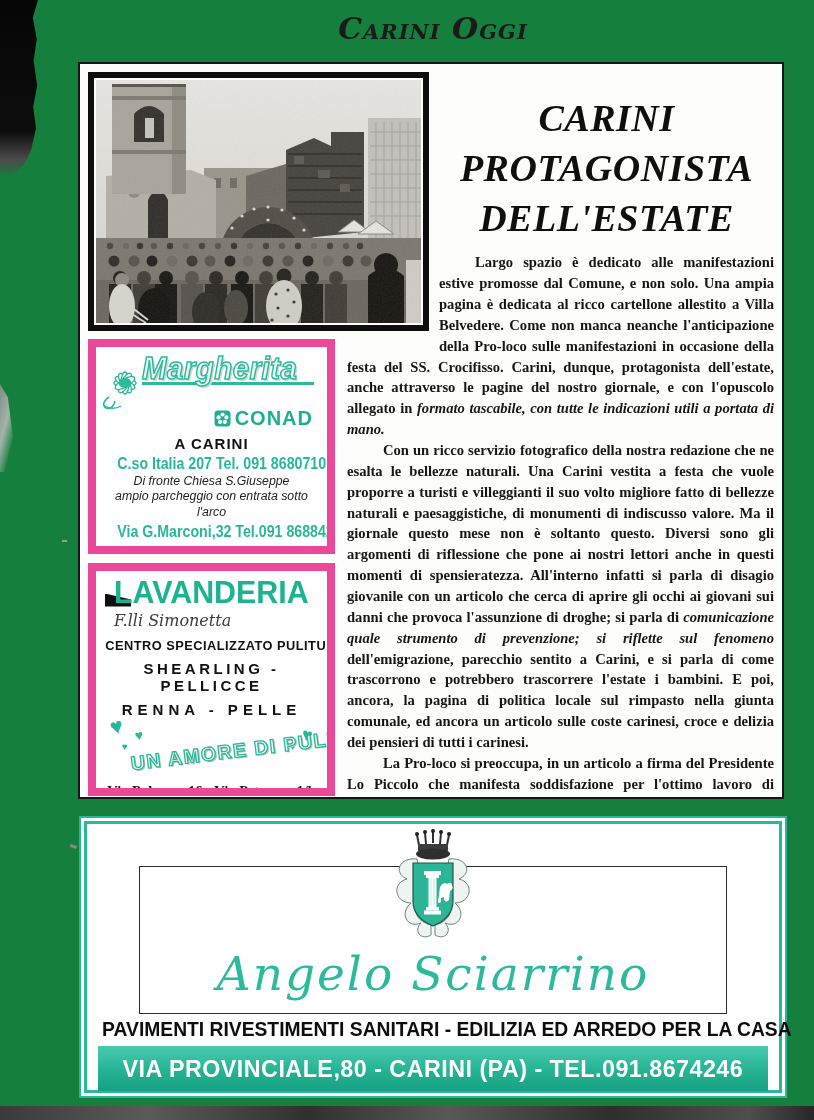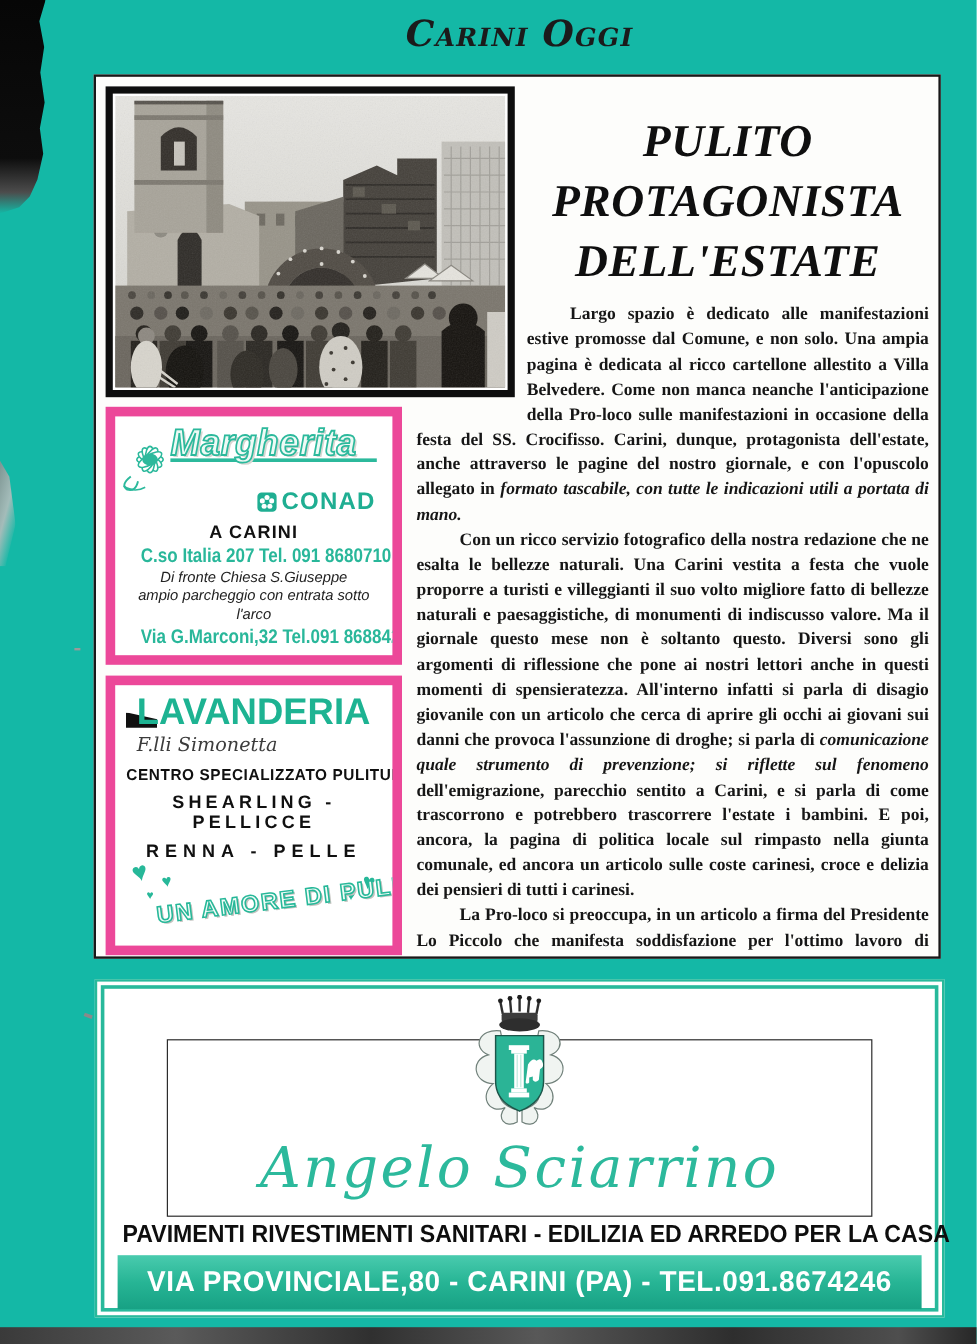--- a/index.html
+++ b/index.html
@@ -1,17 +1,17 @@
 <!DOCTYPE html>
 <html lang="it"><head>
 <meta charset="utf-8">
 <style>
   html,body{margin:0;padding:0;}
   body{width:814px;height:1120px;background:#fff;font-family:"Liberation Serif",serif;}
-  .page{position:relative;width:814px;height:1120px;background:#14b8a6;overflow:hidden;}
+  .page{position:relative;width:814px;height:1120px;background:#15803d;overflow:hidden;}
 
   
   .scan-blob{position:absolute;left:0;top:0;width:40px;height:178px;z-index:5;
     background:linear-gradient(180deg,#060606 0%,#0d0d0d 74%,#4c4c4c 90%,rgba(120,120,120,0) 100%);
     clip-path:polygon(0 0,95% 0,82% 10%,92% 22%,84% 34%,93% 48%,83% 60%,90% 72%,78% 84%,62% 92%,40% 97%,0 100%);}
   .scan-smudge{position:absolute;left:0;top:384px;width:13px;height:88px;opacity:.85;
     background:linear-gradient(105deg,#8f8f8f 0%,#bdbdbd 45%,rgba(230,230,230,0) 80%);
     clip-path:polygon(0 0,60% 15%,100% 60%,35% 100%,0 100%);}
   .speck1{position:absolute;left:70px;top:845px;width:7px;height:3px;background:#8a8a8a;transform:rotate(20deg);}
   .speck2{position:absolute;left:62px;top:540px;width:5px;height:2px;background:#9a9a9a;}
@@ -339,27 +339,28 @@
         <div class="lav-l2">SHEARLING - PELLICCE</div>
         <div class="lav-l3">RENNA - PELLE</div>
         <div class="lav-slogan-wrap">
           <span class="hh hh1">♥</span>
           <span class="hh hh2">♥</span>
           <span class="hh hh3">♥</span>
           <span class="hh hh4">♥</span>
           <span class="hh hh5">♥</span>
           <span class="lav-slogan">UN AMORE DI PULITO</span>
         </div>
+        <div class="lav-a1">Via Palermo,16 - Via Petrarca,1/b</div>
 
       </div>
 
     </aside>
 
     <h1 class="article-title">
-      <span>PULITO</span><br>
+      <span>CARINI</span><br>
       <span>PROTAGONISTA</span><br>
       <span>DELL'ESTATE</span>
     </h1>
 
     <div id="article-body" class="article-body">
         <p><span>Largo spazio è dedicato alle manifestazioni estive promosse dal Comune, e non solo. Una ampia pagina è dedicata al ricco cartellone allestito a Villa Belvedere. Come non manca neanche l'anticipazione della Pro-loco sulle manifestazioni in occasione della festa del SS. Crocifisso. Carini, dunque, protagonista dell'estate, anche attraverso le pagine del nostro giornale,  e con l'opuscolo allegato in </span><span class="it">formato tascabile, con tutte le indicazioni  utili a portata di mano.</span></p>
         <p><span>Con un ricco servizio fotografico della nostra redazione che ne esalta le bellezze naturali. Una Carini  vestita a festa che vuole proporre a turisti e villeggianti il suo volto migliore fatto di  bellezze naturali e paesaggistiche, di monumenti di indiscusso valore. Ma il giornale questo mese non è soltanto questo. Diversi sono gli argomenti di riflessione che pone ai nostri lettori anche in questi momenti di spensieratezza. All'interno infatti si parla di disagio giovanile con un articolo che cerca di aprire gli occhi ai giovani sui danni che provoca l'assunzione di droghe; si parla di </span><span class="it">comunicazione quale strumento di prevenzione;  si riflette sul fenomeno</span><span> dell'emigrazione, parecchio sentito a Carini, e si parla di come trascorrono e potrebbero trascorrere l'estate i bambini. E poi, ancora, la pagina di politica locale sul rimpasto nella giunta comunale, ed ancora un articolo sulle coste carinesi, croce e delizia dei pensieri di tutti i  carinesi.</span></p>
         <p><span>La Pro-loco si preoccupa, in un articolo a firma del Presidente Lo Piccolo che manifesta soddisfazione per l'ottimo lavoro di restauro svolto, del futuro impiego dei locali del Carmine.</span></p>
       </div>
 

